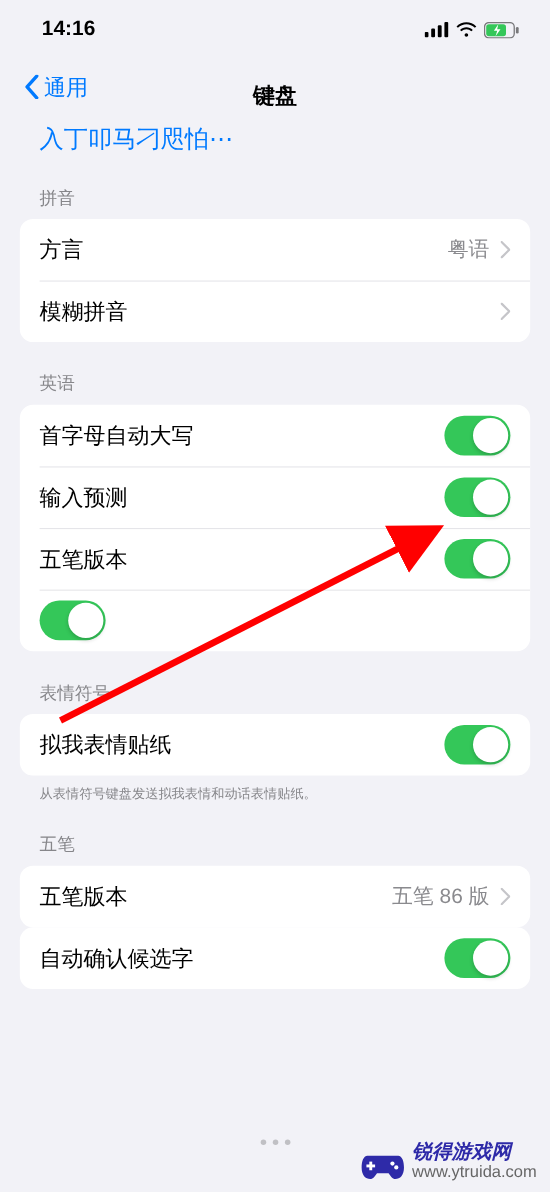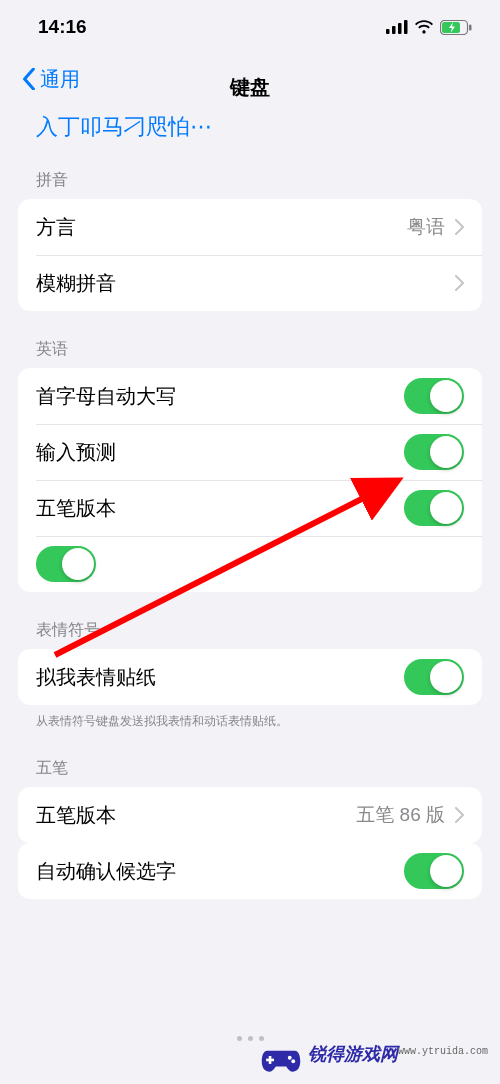--- a/index.html
+++ b/index.html
@@ -149,32 +149,32 @@
       align-items: center;
       gap: 6px;
       z-index: 20;
     }
     .watermark-logo {
       width: 42px;
       height: 36px;
     }
     .watermark-text {
       display: flex;
+      flex-direction: column;
       line-height: 1.1;
-      font-family: Liberation Mono, monospace;
     }
     .watermark-cn {
       color: #2e2aa8;
       font-size: 18px;
       font-weight: 700;
       font-style: italic;
     }
     .watermark-url {
       color: #666;
-      font-size: 10px;
+      font-size: 15px;
     }
     .home-indicator {
       position: absolute;
       bottom: 42px;
       left: 50%;
       transform: translateX(-50%);
       width: 44px;
       height: 6px;
       display:flex;
       gap:6px;

